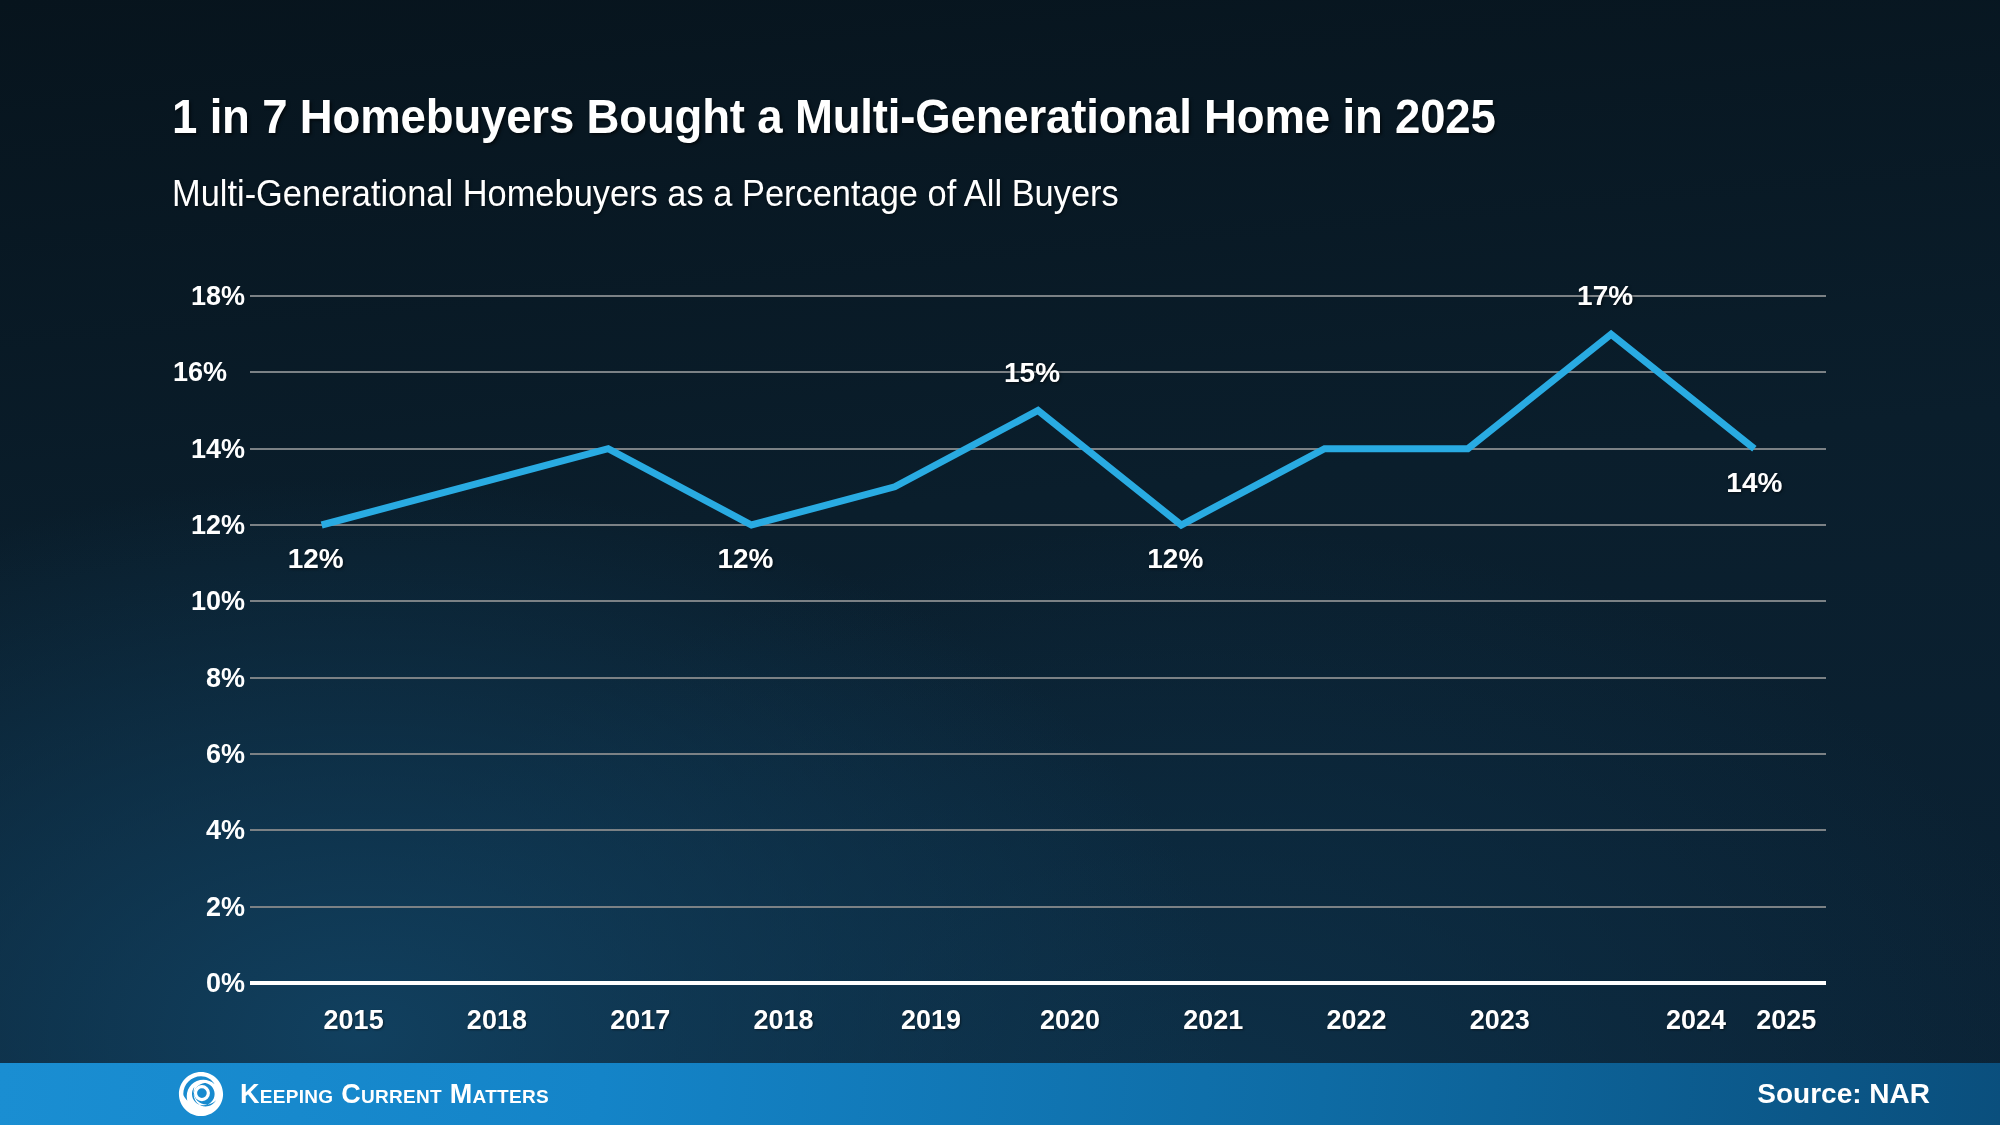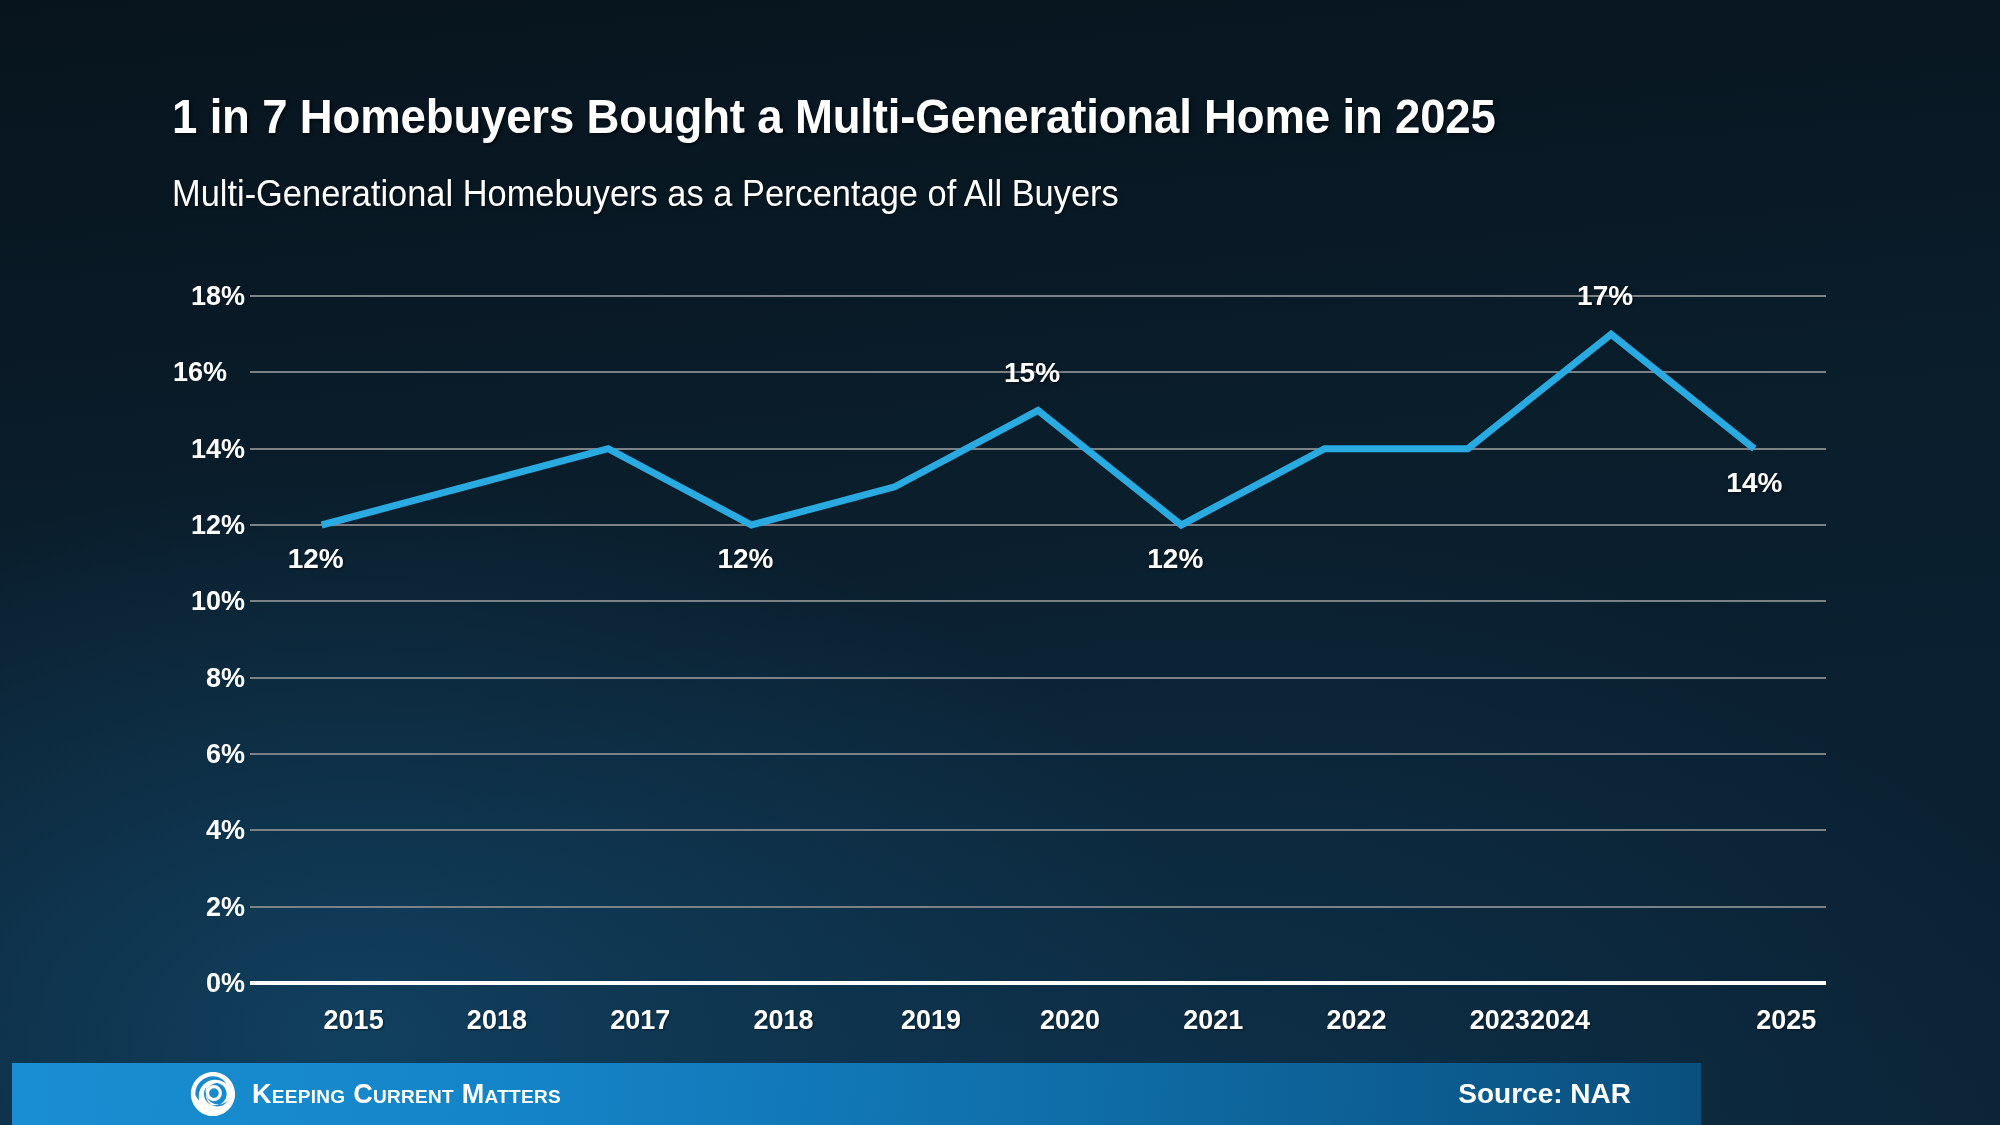--- a/index.html
+++ b/index.html
@@ -74,24 +74,24 @@
   .dlabel {
     position:absolute;
     font-size:28px; font-weight:bold; color:#ffffff;
     white-space:nowrap;
     text-shadow:1px 1px 3px rgba(0,0,0,0.6);
   }
 
   
   #footer {
     position:absolute; left:0; bottom:0;
-    width:1689px; height:62px;
+    width:2000px; height:62px;
     background:linear-gradient(95deg, #1288cd 0%, #1585c9 28%, #0f6ca6 62%, #0c5party 100%);
     background:linear-gradient(95deg, #1a8ed2 0%, #1484c8 30%, #0e6ba4 66%, #0a4f7d 100%);
-    display:flex; align-items:center;margin-left:12px;
+    display:flex; align-items:center;
   }
   #brand { display:flex; align-items:center; margin-left:178px; }
   #logo-mark { width:46px; height:46px; flex:0 0 46px; }
   #brand-text {
     margin-left:16px;
     color:#fff; font-weight:bold; font-size:27px;
     letter-spacing:0.3px;
     font-variant:small-caps;
     white-space:nowrap;
   }
@@ -142,21 +142,21 @@
     <div id="xlabels">
         <div class="xlabel" style="left: 321.636px; top: 1005px;">2015</div>
         <div class="xlabel" style="left: 464.909px; top: 1005px;">2018</div>
         <div class="xlabel" style="left: 608.182px; top: 1005px;">2017</div>
         <div class="xlabel" style="left: 751.455px; top: 1005px;">2018</div>
         <div class="xlabel" style="left: 899px; top: 1005px;">2019</div>
         <div class="xlabel" style="left: 1038px; top: 1005px;">2020</div>
         <div class="xlabel" style="left: 1181.27px; top: 1005px;">2021</div>
         <div class="xlabel" style="left: 1324.55px; top: 1005px;">2022</div>
         <div class="xlabel" style="left: 1467.82px; top: 1005px;">2023</div>
-        <div class="xlabel" style="left: 1528px; top: 1005px;">2024</div>
+        <div class="xlabel" style="left: 1664px; top: 1005px;">2024</div>
         <div class="xlabel" style="left: 1754.36px; top: 1005px;">2025</div>
       </div>
     <div id="dlabels">
         <div class="dlabel" style="left: 287.636px; top: 543px;">12%</div>
         <div class="dlabel" style="left: 717.455px; top: 543px;">12%</div>
         <div class="dlabel" style="left: 1004px; top: 356.5px;">15%</div>
         <div class="dlabel" style="left: 1147.27px; top: 543px;">12%</div>
         <div class="dlabel" style="left: 1577.09px; top: 280.167px;">17%</div>
         <div class="dlabel" style="left: 1726.36px; top: 466.667px;">14%</div>
       </div>

